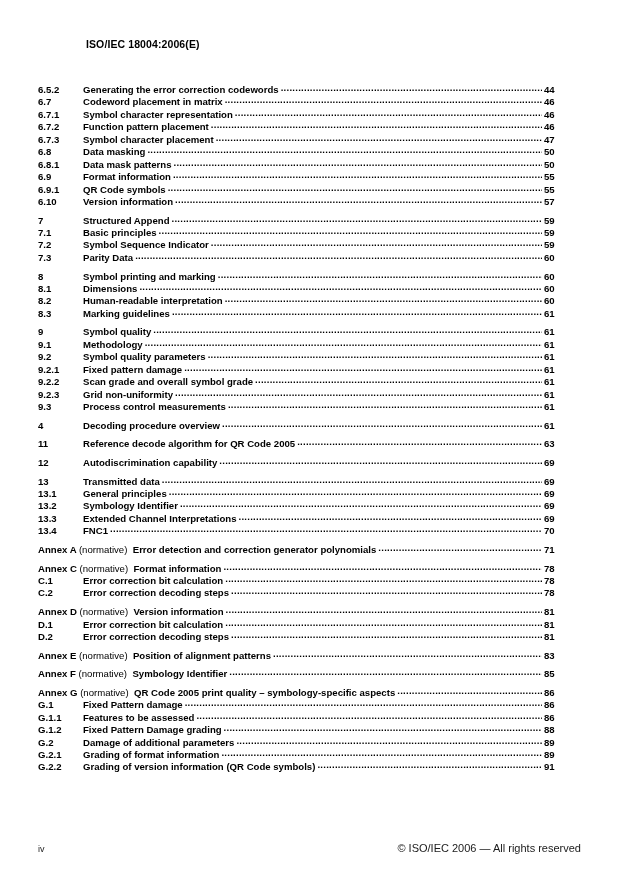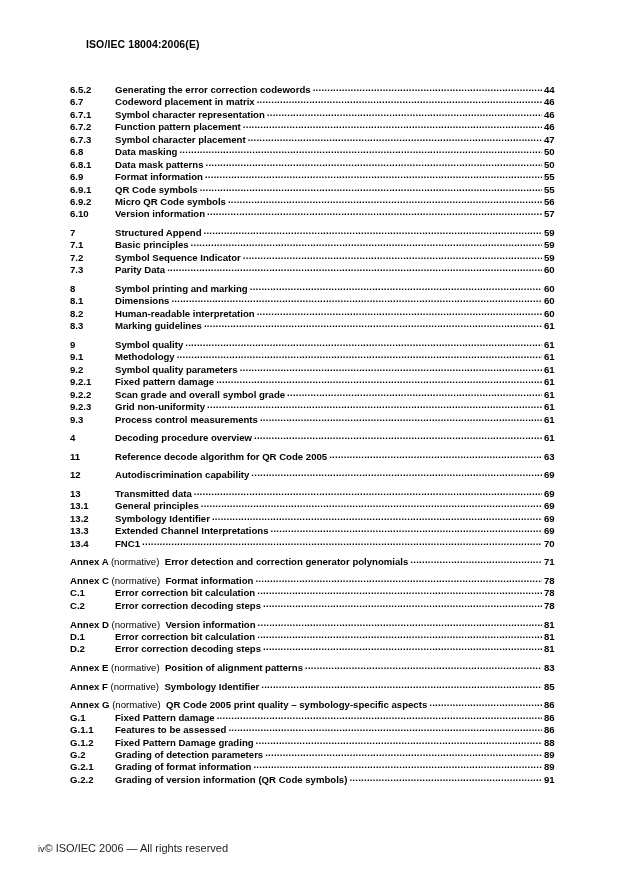--- a/index.html
+++ b/index.html
@@ -35,21 +35,20 @@
     width: 528px;
   }
   .toc-row {
     display: flex;
     align-items: baseline;
     height: 12.45px;
     font-size: 9.6px;
     font-weight: bold;
     white-space: nowrap;
     overflow: hidden;
-    margin-left: 32px;
   }
   .toc-row.gap {
     margin-top: 6.2px;
   }
   .num {
     flex: 0 0 auto;
     width: 45px;
     font-weight: bold;
   }
   .title {
@@ -85,21 +84,21 @@
     padding-left: 2px;
   }
   .toc-row.annex .title { padding-left: 0; }
 
   .footer {
     position: absolute;
     left: 38px;
     right: 38px;
     top: 842px;
     display: flex;
-    justify-content: flex-start;
+    justify-content: space-between;
     align-items: baseline;
     font-size: 8.4px;
     font-weight: normal;
     color: #1a1a1a;
   }
   .footer-left { font-size: 9px; }
   .footer-right { font-size: 11px; }
 </style>
 </head>
 <body>
@@ -157,26 +156,20 @@
         <span class="leader"></span>
         <span class="pageno">55</span>
       </div>
       <div class="toc-row">
         <span class="num">6.9.1</span>
         <span class="title">QR Code symbols</span>
         <span class="leader"></span>
         <span class="pageno">55</span>
       </div>
       <div class="toc-row">
-        <span class="num">6.9.2</span>
-        <span class="title">Micro QR Code symbols</span>
-        <span class="leader"></span>
-        <span class="pageno">56</span>
-      </div>
-      <div class="toc-row">
         <span class="num">6.10</span>
         <span class="title">Version information</span>
         <span class="leader"></span>
         <span class="pageno">57</span>
       </div>
       <div class="toc-row gap">
         <span class="num">7</span>
         <span class="title">Structured Append</span>
         <span class="leader"></span>
         <span class="pageno">59</span>
@@ -380,21 +373,21 @@
         <span class="pageno">86</span>
       </div>
       <div class="toc-row">
         <span class="num">G.1.2</span>
         <span class="title">Fixed Pattern Damage grading</span>
         <span class="leader"></span>
         <span class="pageno">88</span>
       </div>
       <div class="toc-row">
         <span class="num">G.2</span>
-        <span class="title">Grading of detection parameters</span>
+        <span class="title">Damage of additional parameters</span>
         <span class="leader"></span>
         <span class="pageno">89</span>
       </div>
       <div class="toc-row">
         <span class="num">G.2.1</span>
         <span class="title">Grading of format information</span>
         <span class="leader"></span>
         <span class="pageno">89</span>
       </div>
       <div class="toc-row">

